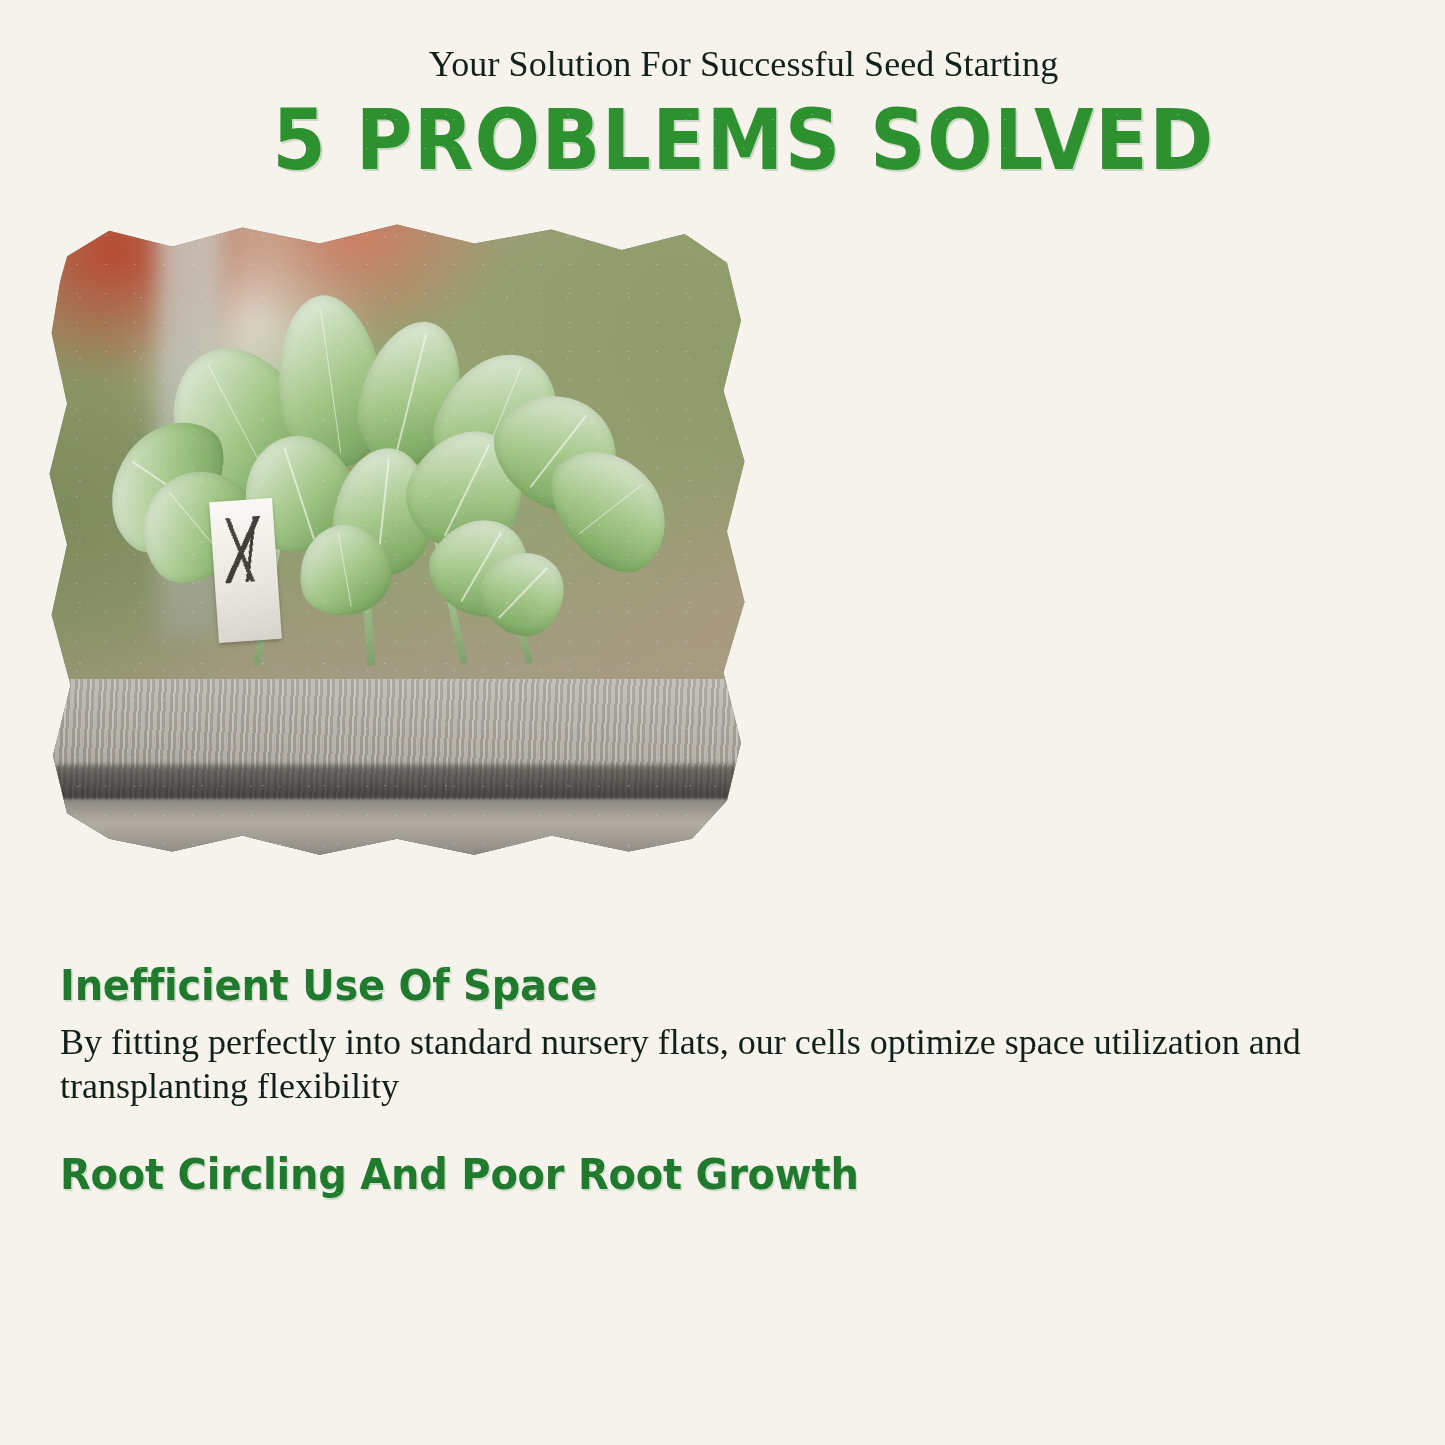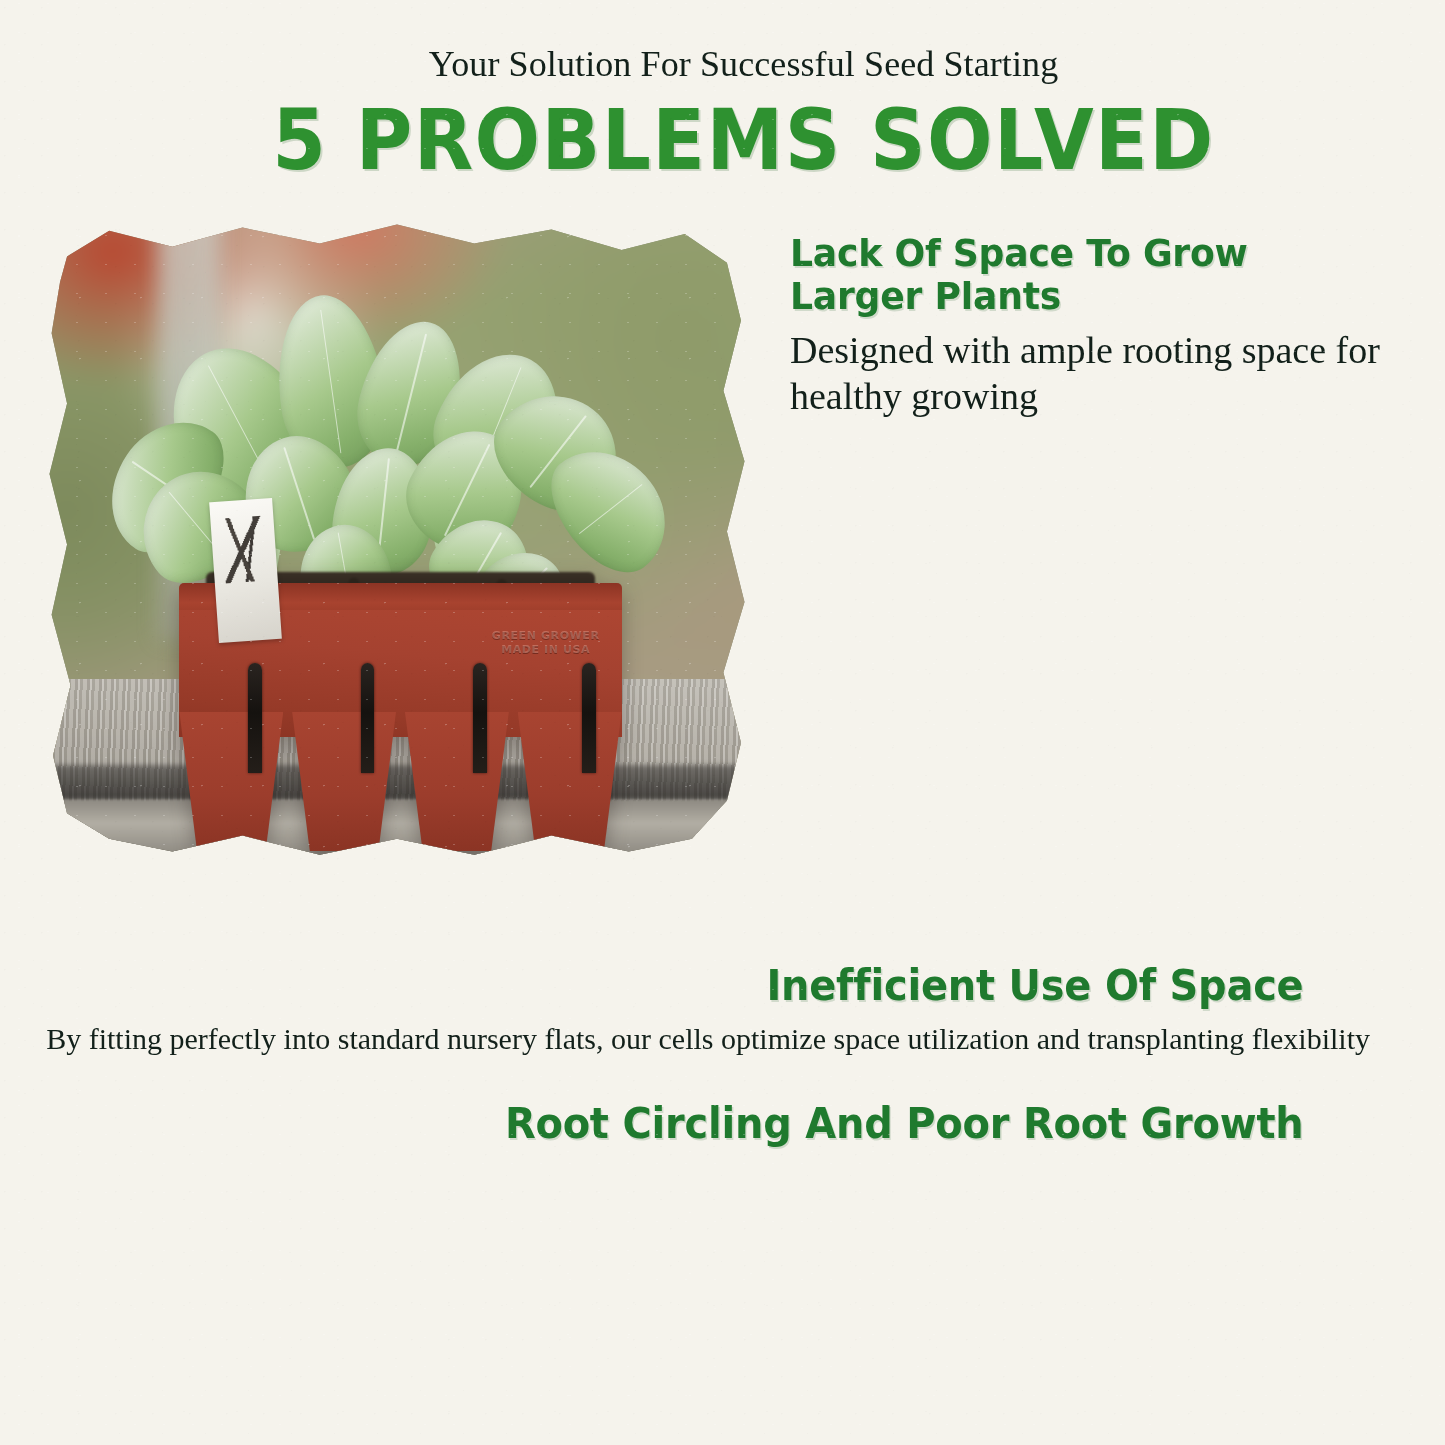--- a/index.html
+++ b/index.html
@@ -255,28 +255,27 @@
     color: #12201A;
     line-height: 1.22;
   }
   .right-col .body-txt { font-size: 38px; margin-top: 10px; }
 
   .right-col .block + .block { margin-top: 20px; }
 
   
   .bottom {
     position: absolute;
-    left: 40px;
+    left: 60px;
     top: 962px;
     width: 1330px;
     z-index: 10;
-    text-align: right;
   }
   .bottom .h-green { font-size: 42px; }
-  .bottom .body-txt { font-size: 30px; margin-top: 12px; }
+  .bottom .body-txt { font-size: 36px; margin-top: 12px; }
   .bottom .block + .block { margin-top: 42px; }
 </style>
 </head>
 <body>
 
 <div class="page">
 
   <div class="header">
     <div class="eyebrow">Your Solution For Successful Seed Starting</div>
     <div class="headline">5 PROBLEMS SOLVED</div>
@@ -307,54 +306,30 @@
         <div class="leaf" style="left:28%; top:34%; width:16%; height:18%; transform:rotate(-18deg);"></div>
         <div class="leaf" style="left:41%; top:36%; width:14%; height:20%; transform:rotate(6deg);"></div>
         <div class="leaf" style="left:52%; top:33%; width:16%; height:19%; transform:rotate(26deg);"></div>
         <div class="leaf" style="left:64%; top:28%; width:18%; height:17%; transform:rotate(38deg);"></div>
         <div class="leaf" style="left:71%; top:38%; width:19%; height:15%; transform:rotate(52deg);"></div>
         <div class="leaf" style="left:36%; top:48%; width:13%; height:14%; transform:rotate(-10deg);"></div>
         <div class="leaf" style="left:55%; top:47%; width:14%; height:15%; transform:rotate(30deg);"></div>
         <div class="leaf" style="left:62%; top:52%; width:12%; height:13%; transform:rotate(44deg);"></div>
       </div>
 
-      <div class="tray">
-        <div class="soil"></div>
-        <div class="tray-top"></div>
-        <div class="tray-body"></div>
-
-        <div class="cell c1"></div>
-        <div class="cell c2"></div>
-        <div class="cell c3"></div>
-        <div class="cell c4"></div>
-
-        <div class="slot s1"></div>
-        <div class="slot s2"></div>
-        <div class="slot s3"></div>
-        <div class="slot s4"></div>
-
-        <div class="tray-brand">
-          <div>GREEN GROWER</div>
-          <div>MADE IN USA</div>
-        </div>
-      </div>
 
       <div class="label-tag">
         <div class="label-scribble"></div>
       </div>
 
     </div>
   </div>
 
   <div class="right-col">
 
-    <div class="block">
-      <div class="h-green">Lack Of Space To Grow Larger Plants</div>
-      <div class="body-txt">Designed with ample rooting space for healthy growing</div>
-    </div>
 
 
 
   </div>
 
   <div class="bottom">
 
     <div class="block">
       <div class="h-green">Inefficient Use Of Space</div>
       <div class="body-txt">By fitting perfectly into standard nursery flats, our cells optimize space utilization and transplanting flexibility</div>

